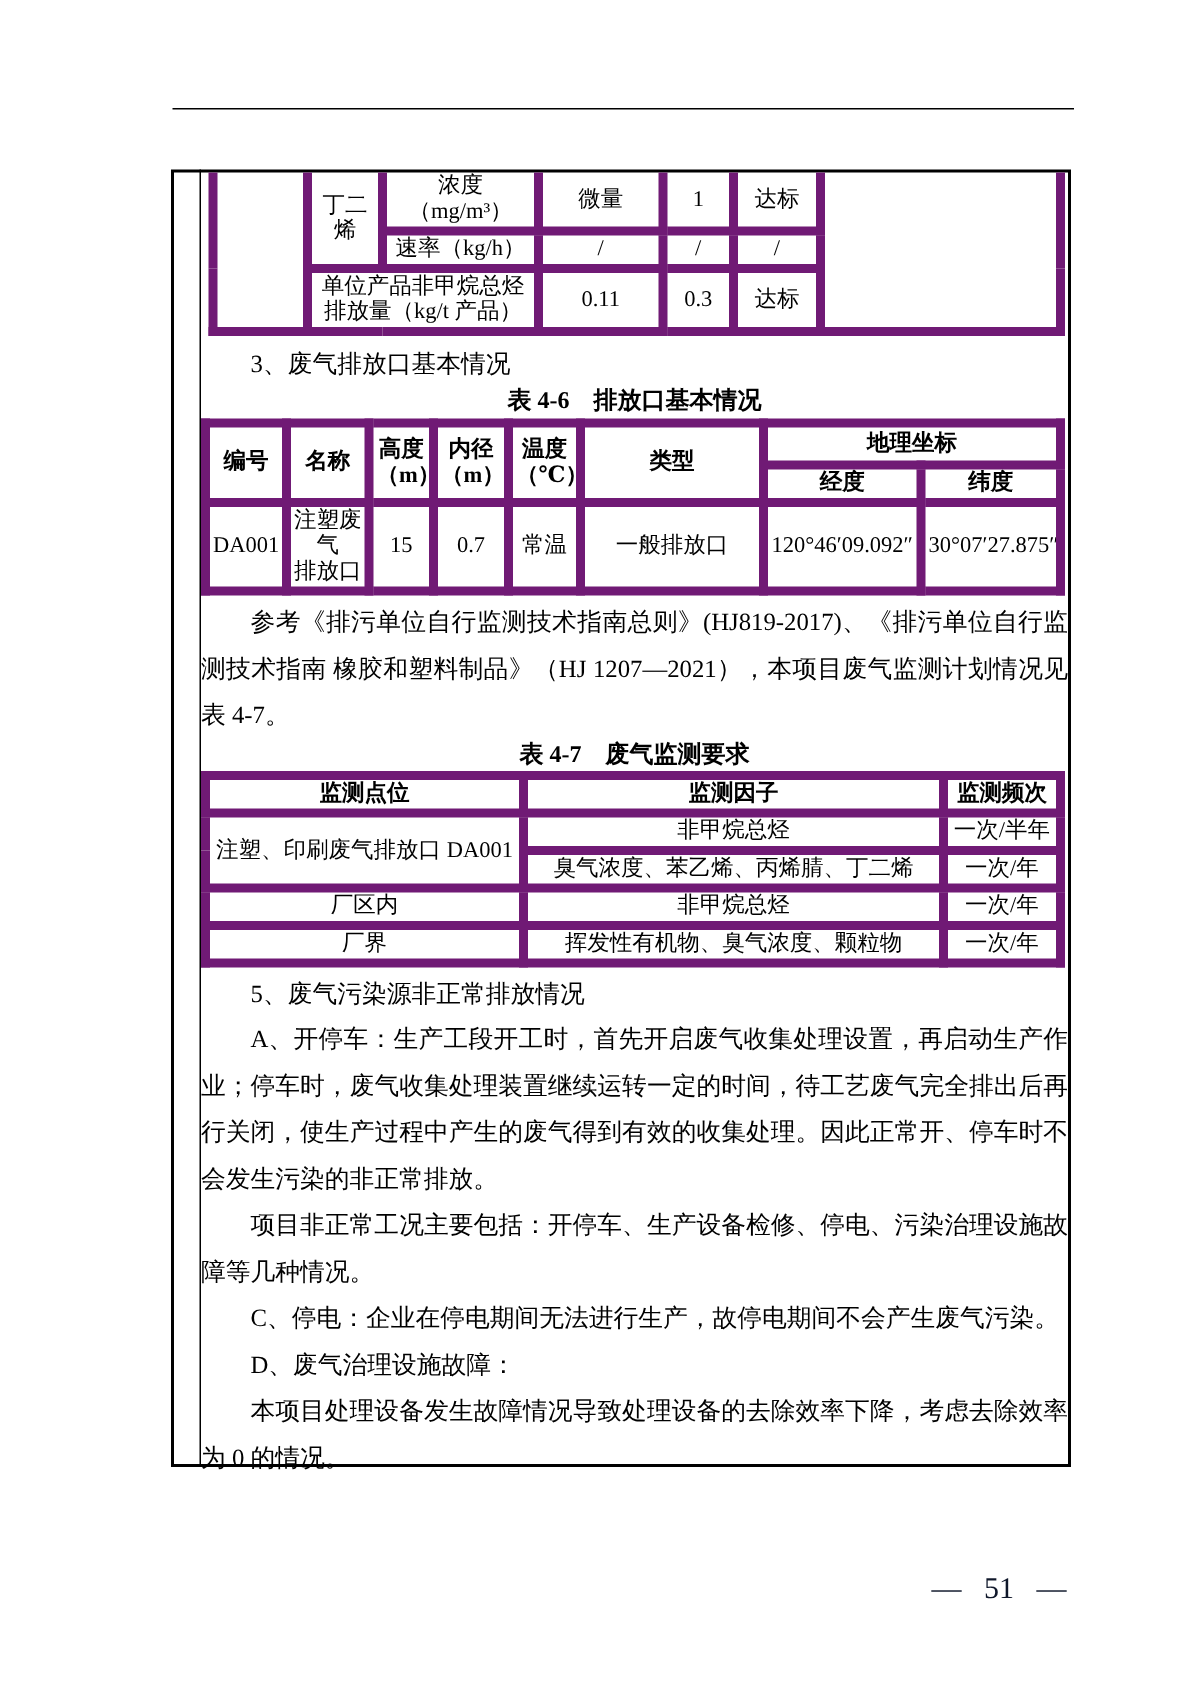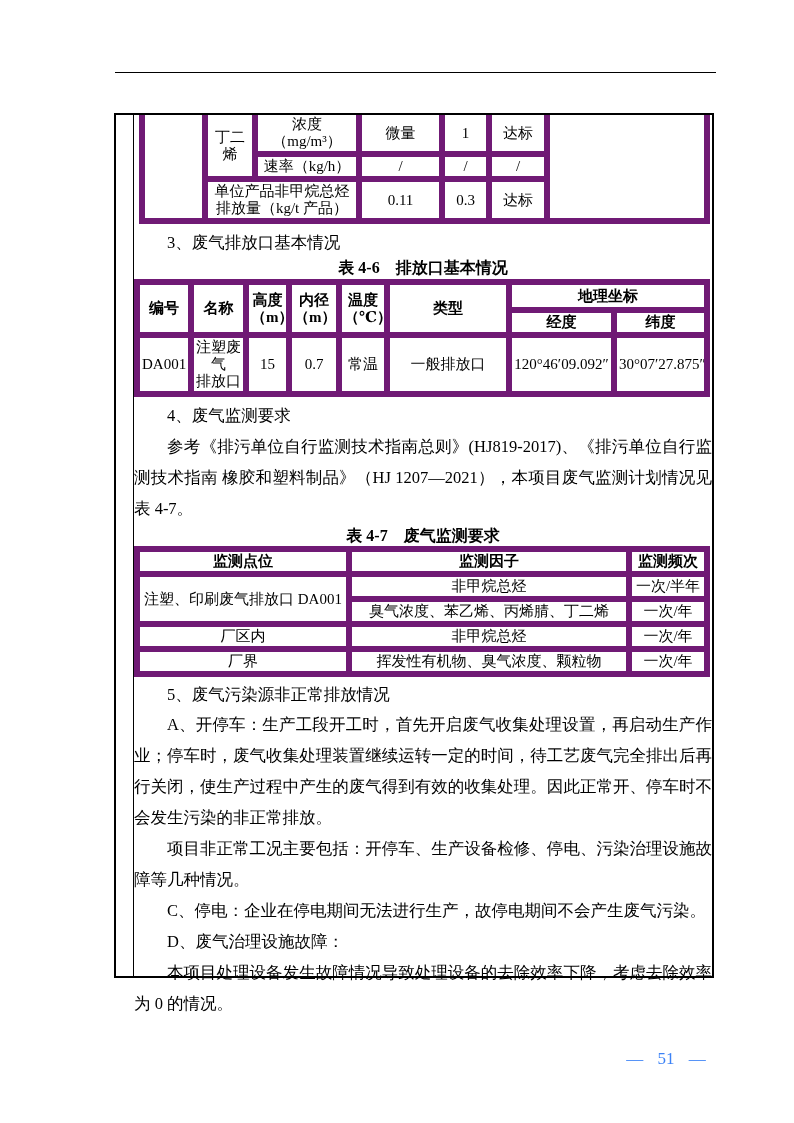--- a/index.html
+++ b/index.html
@@ -44,21 +44,21 @@
   .t47 tr.hr th { height:24px; }
   .t47 tr.dr td { height:23px; }
 
   .two-line div { line-height:17px; }
 
   .s5 { margin-top:4px; }
   .s5 .heading { line-height:28px; margin-top:0; }
 
   .footer {
     position:absolute; top:1049px; left:583px; width:134px;
-    text-align:center; font-size:17px; color:#3b82f6; word-spacing:10px;
+    text-align:center; font-size:20px; color:#0f172a; word-spacing:10px;
     line-height:20px;
   }
 </style>
 </head>
 <body>
 
 <div class="page">
 
   <div class="header-rule"></div>
 
@@ -151,21 +151,20 @@
           <td>15</td>
           <td>0.7</td>
           <td>常温</td>
           <td>一般排放口</td>
           <td>120°46′09.092″</td>
           <td>30°07′27.875″</td>
         </tr>
       </tbody>
         </table>
 
-      <div class="heading">4、废气监测要求</div>
       <p class="para para4">参考《排污单位自行监测技术指南总则》(HJ819-2017)、《排污单位自行监测技术指南 橡胶和塑料制品》（HJ 1207—2021），本项目废气监测计划情况见表 4-7。</p>
       <div class="caption">表 4-7　废气监测要求</div>
 
       <table class="t47">
         <colgroup>
           <col style="width:212px">
             <col style="width:280px">
             <col style="width:78px">
         </colgroup>
         <tbody>

